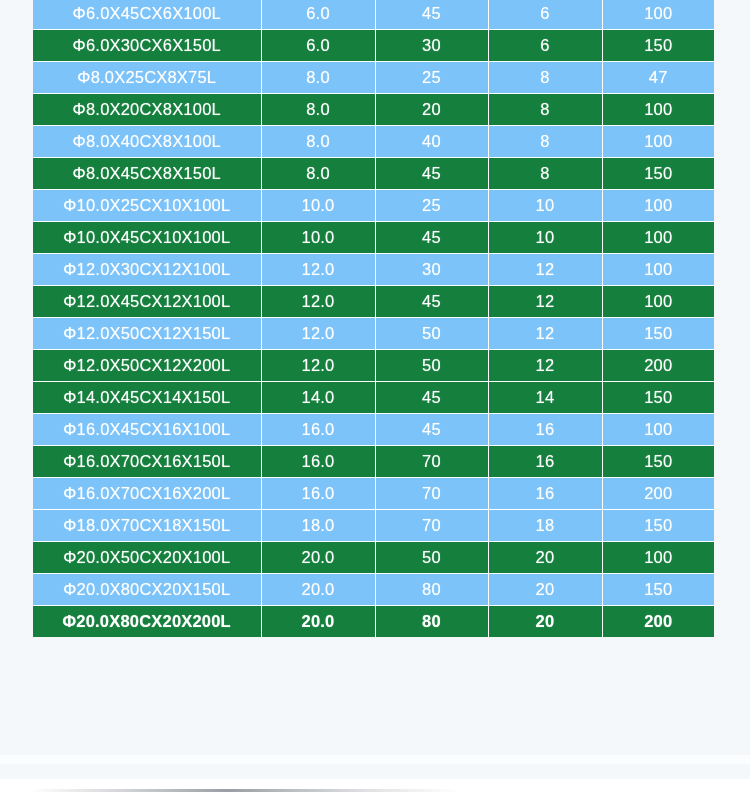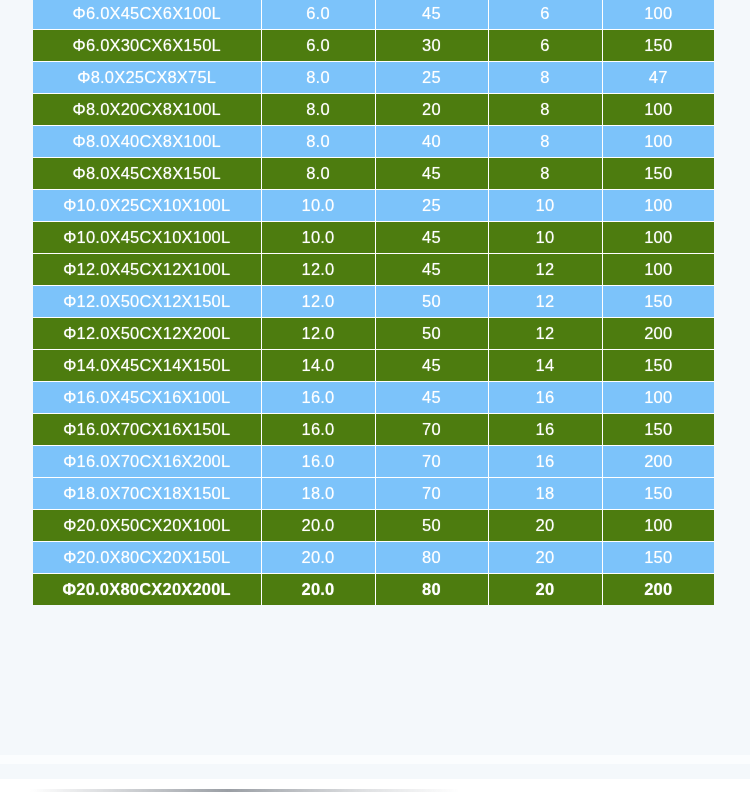--- a/index.html
+++ b/index.html
@@ -99,21 +99,21 @@
     border-right: none;
   }
   table.spec-table tr:last-child td {
     border-bottom: none;
     font-weight: bold;
   }
   table.spec-table tr.row-light td {
     background: #7cc3fa;
   }
   table.spec-table tr.row-dark td {
-    background: #4d7c0f;
+    background: #15803d;
   }
   table.spec-table td.c-model {
     font-size: 16.5px;
   }
 </style>
 </head>
 <body>
 
 <div class="page"></div>
 
@@ -176,20 +176,27 @@
           <td>10</td>
           <td>100</td>
         </tr>
         <tr class="row-dark">
           <td class="c-model">Φ10.0X45CX10X100L</td>
           <td>10.0</td>
           <td>45</td>
           <td>10</td>
           <td>100</td>
         </tr>
+        <tr class="row-light">
+          <td class="c-model">Φ12.0X30CX12X100L</td>
+          <td>12.0</td>
+          <td>30</td>
+          <td>12</td>
+          <td>100</td>
+        </tr>
         <tr class="row-dark">
           <td class="c-model">Φ12.0X45CX12X100L</td>
           <td>12.0</td>
           <td>45</td>
           <td>12</td>
           <td>100</td>
         </tr>
         <tr class="row-light">
           <td class="c-model">Φ12.0X50CX12X150L</td>
           <td>12.0</td>

